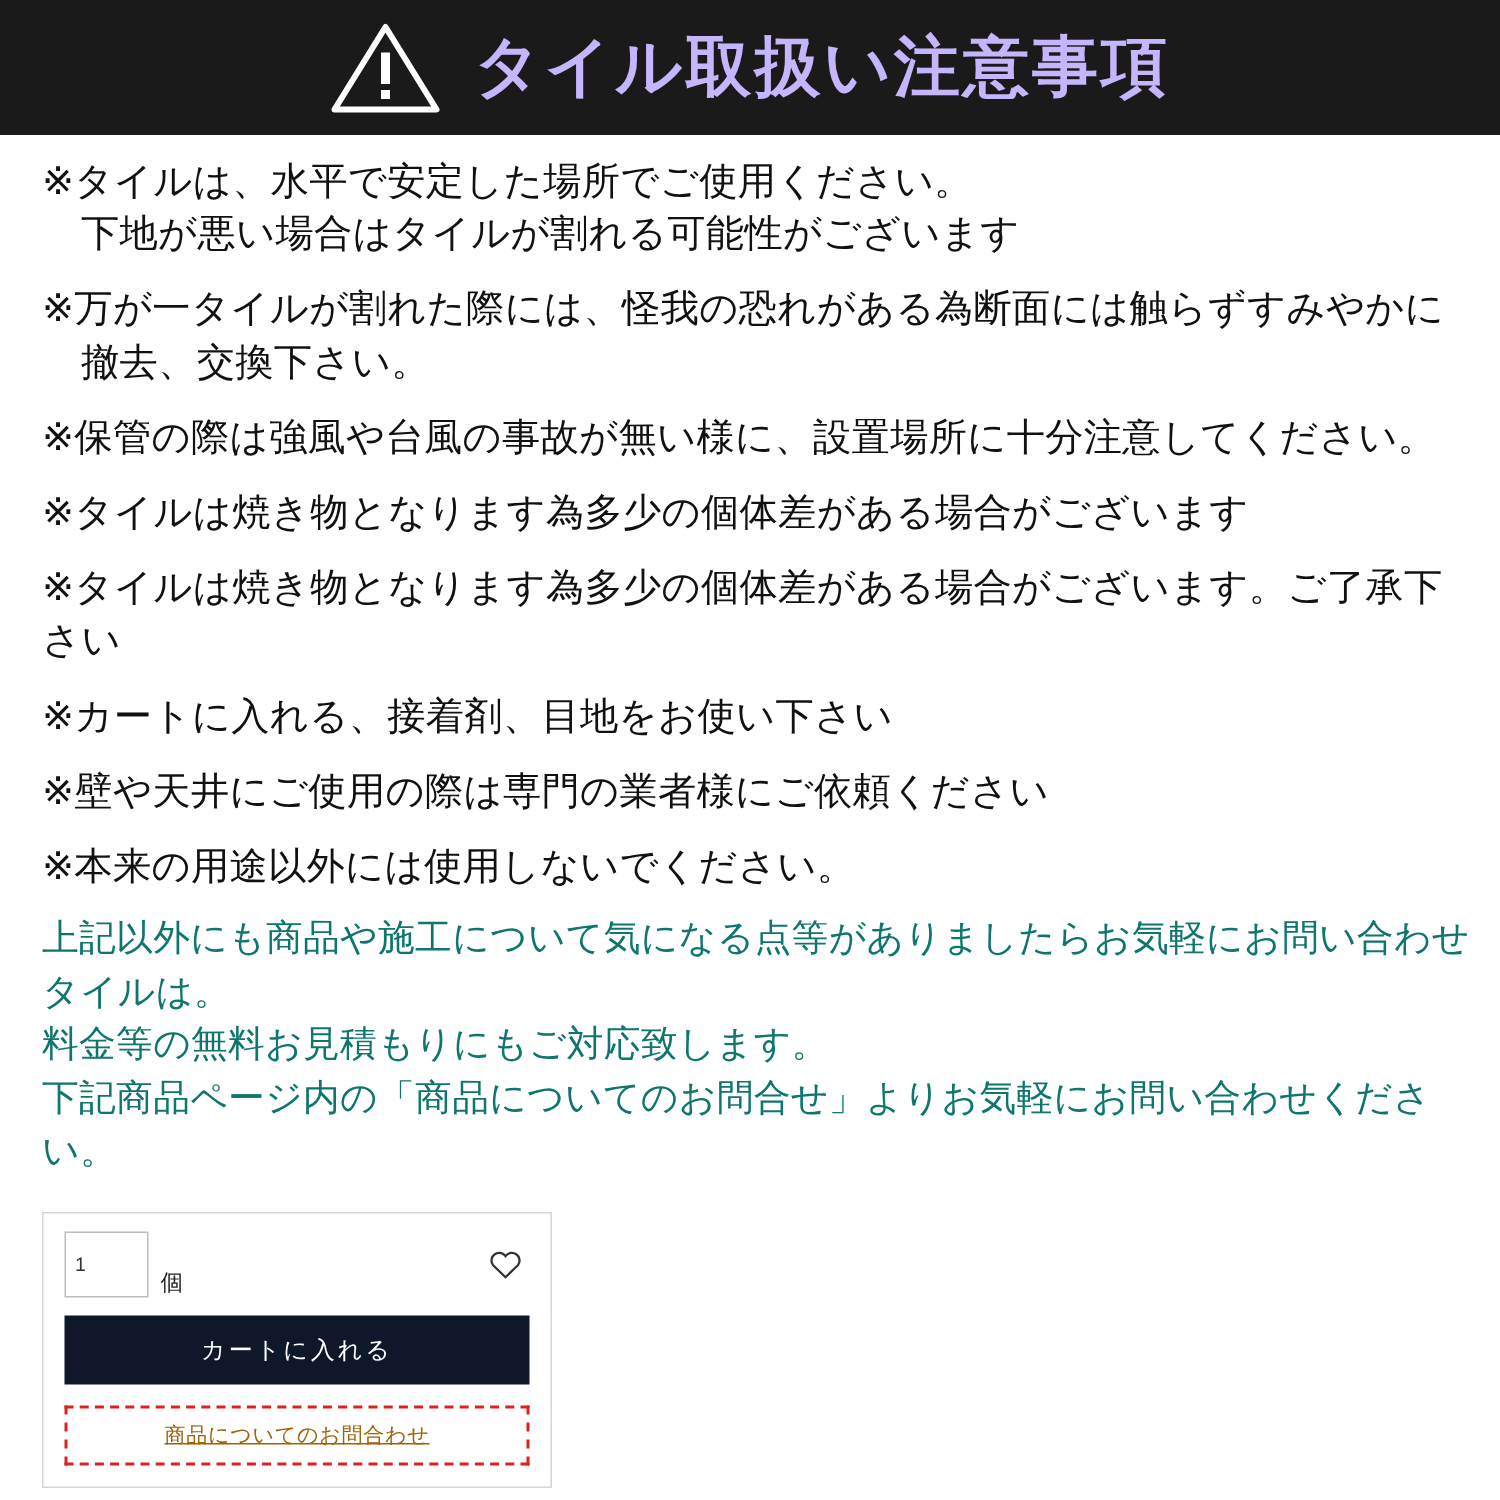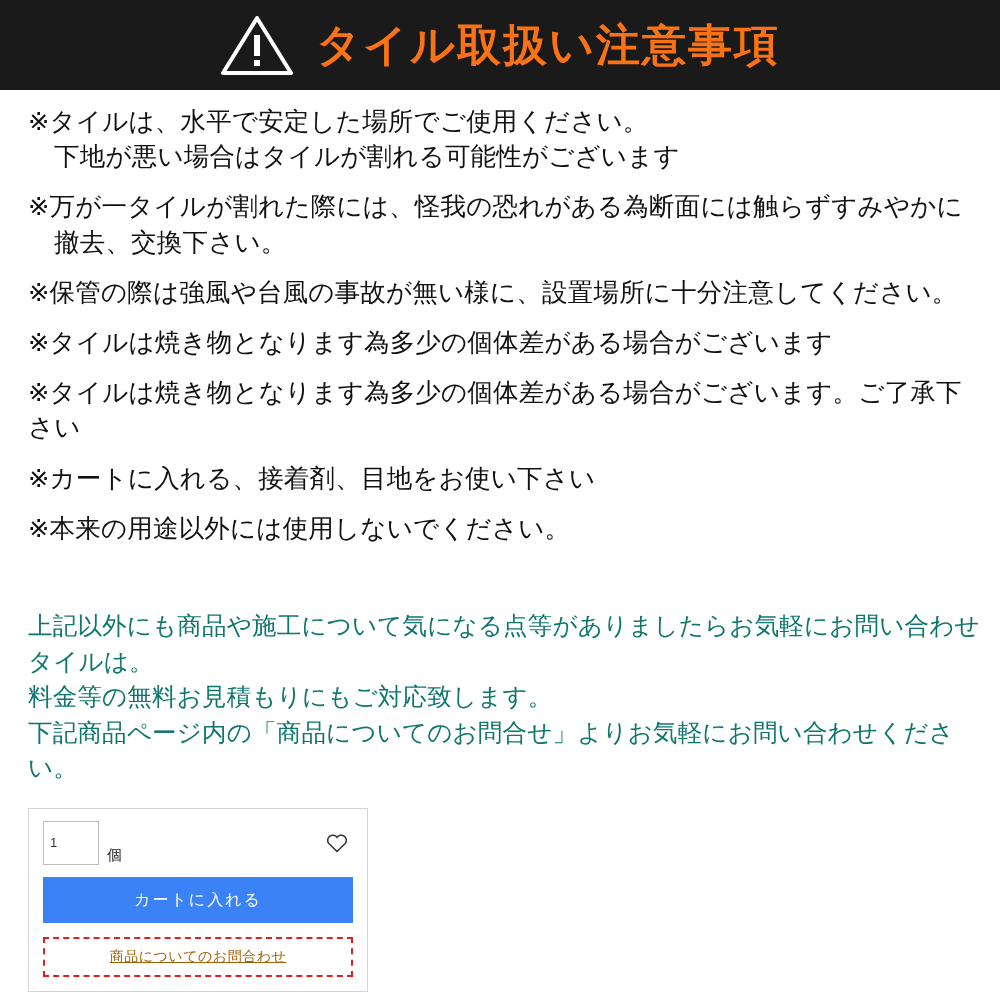--- a/index.html
+++ b/index.html
@@ -32,21 +32,21 @@
     justify-content: center;
     gap: 22px;
   }
   .warn-icon {
     width: 74px;
     height: 64px;
     flex: 0 0 auto;
     display: block;
   }
   .banner-title {
-    color: #f97316;
+    color: #c4b5fd;
     font-size: 44px;
     font-weight: bold;
     letter-spacing: 2px;
     line-height: 1;
     white-space: nowrap;
   }
 
   
   .notes {
     position: absolute;
@@ -118,21 +118,21 @@
     position: absolute;
     right: 18px;
     top: 50%;
     transform: translateY(-50%);
     width: 24px;
     height: 24px;
   }
   .cart-btn {
     margin: 0 14px;
     height: 46px;
-    background: #3b82f6;
+    background: #0f172a;
     color: #ffffff;
     font-size: 16px;
     letter-spacing: 2px;
     display: flex;
     align-items: center;
     justify-content: center;
     border: none;
     width: calc(100% - 28px);
     font-family: "Liberation Sans", sans-serif;
   }
@@ -186,20 +186,23 @@
     </div>
 
     <div class="note">
       <span>※タイルは焼き物となります為多少の個体差がある場合がございます。ご了承下さい</span>
     </div>
 
     <div class="note">
       <span>※カートに入れる、接着剤、目地をお使い下さい</span>
     </div>
 
+    <div class="note">
+      <span>※壁や天井にご使用の際は専門の業者様にご依頼ください</span>
+    </div>
 
     <div class="note">
       <span>※本来の用途以外には使用しないでください。</span>
     </div>
 
   </div>
 
   <div class="footer-para">
     <p>上記以外にも商品や施工について気になる点等がありましたらお気軽にお問い合わせ</p>
     <p>タイルは。</p>

